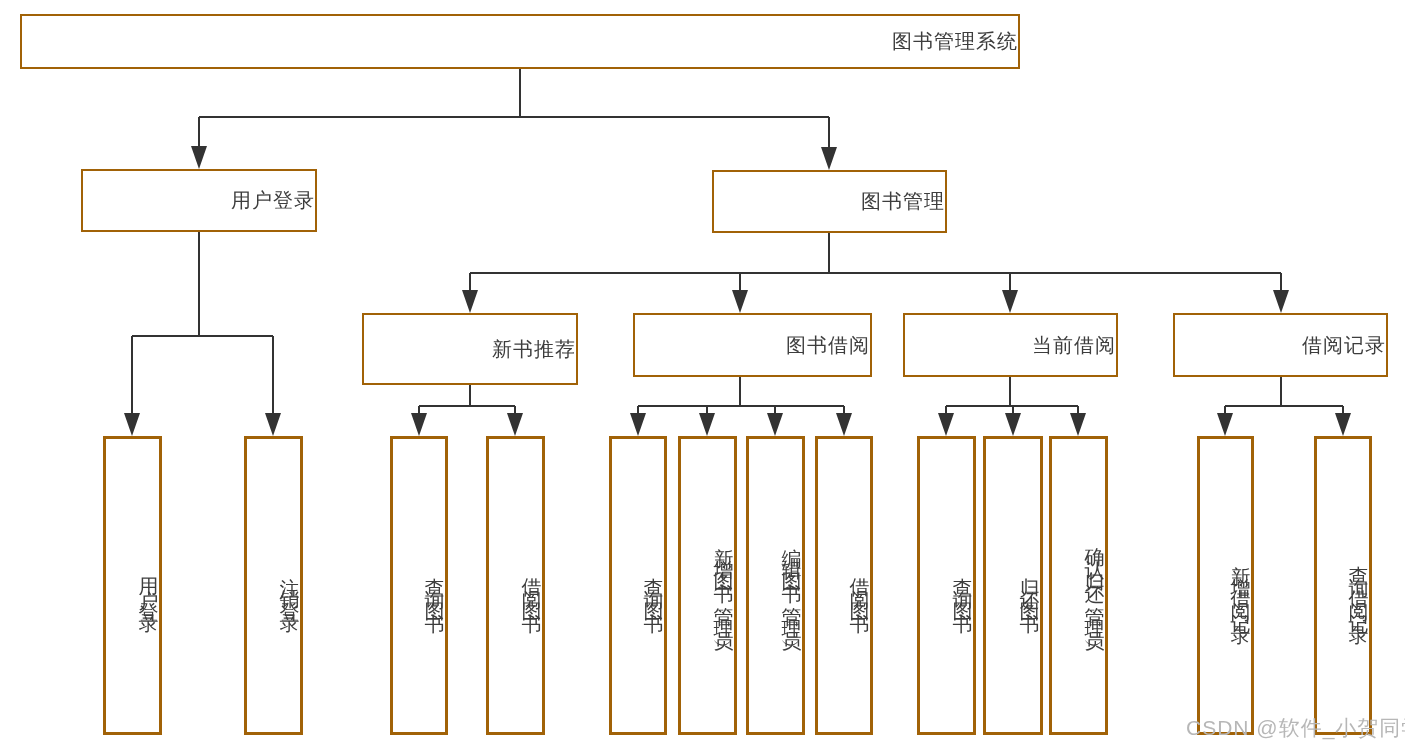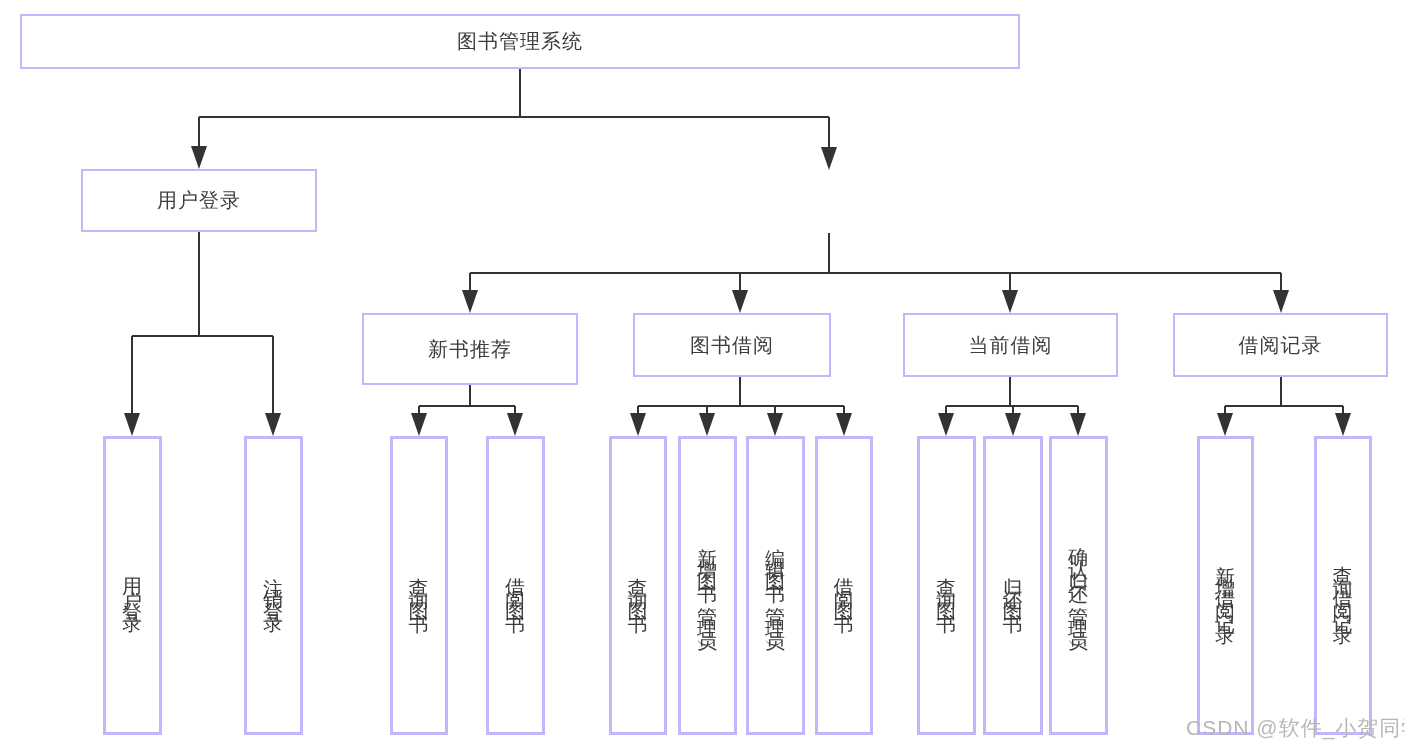--- a/index.html
+++ b/index.html
@@ -17,24 +17,24 @@
   .connectors {
     position: absolute;
     left: 0; top: 0;
     width: 1405px; height: 747px;
     pointer-events: none;
   }
 
   .box {
     position: absolute;
     background: #ffffff;
-    border: 2px solid #c4b5fd;
+    border: 2px solid #a16207;
     display: flex;
     align-items: center;
-    justify-content: center;
+    justify-content: flex-end;
     color: #3d3d3d;
     font-size: 20px;
     letter-spacing: 1px;
     z-index: 1;
   }
 
   .leaf {
     border-width: 3px;
   }
 
@@ -110,25 +110,28 @@
     </g>
   </svg>
 
   <div class="box" style="left:20px; top:14px; width:1000px; height:55px;">
     <span>图书管理系统</span>
   </div>
 
   <div class="box" style="left:81px; top:169px; width:236px; height:63px;">
     <span>用户登录</span>
   </div>
+  <div class="box" style="left:712px; top:170px; width:235px; height:63px;">
+    <span>图书管理</span>
+  </div>
 
   <div class="box" style="left:362px; top:313px; width:216px; height:72px;">
     <span>新书推荐</span>
   </div>
-  <div class="box" style="left:633px; top:313px; width:198px; height:64px;">
+  <div class="box" style="left:633px; top:313px; width:239px; height:64px;">
     <span>图书借阅</span>
   </div>
   <div class="box" style="left:1173px; top:313px; width:215px; height:64px;">
     <span>借阅记录</span>
   </div>
   <div class="box" style="left:903px; top:313px; width:215px; height:64px;">
     <span>当前借阅</span>
   </div>
 
   <div class="box leaf" style="left:103px; top:436px; width:59px; height:299px;">

